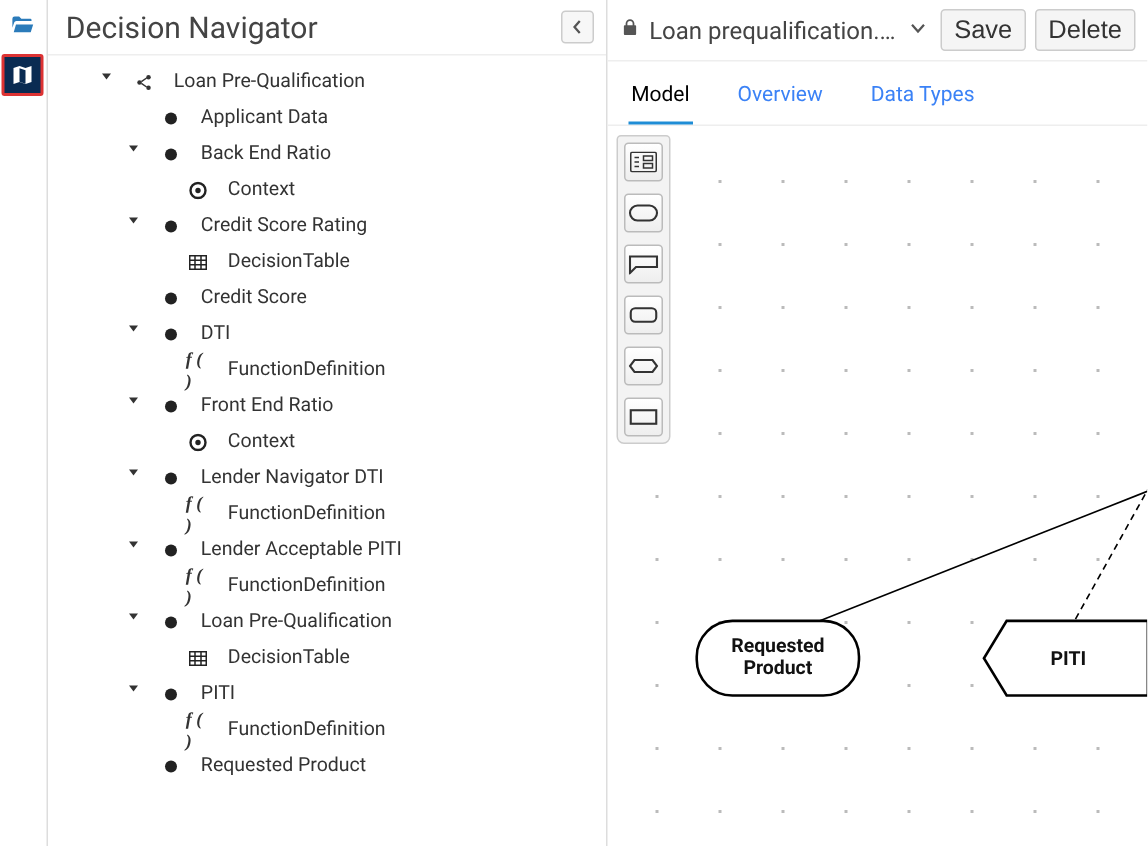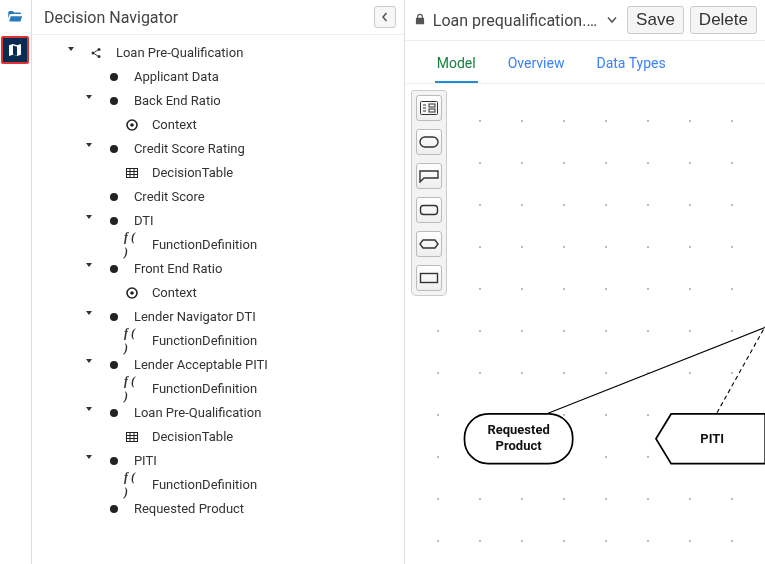--- a/index.html
+++ b/index.html
@@ -3,36 +3,36 @@
 <meta charset="utf-8">
 <style>
   * { box-sizing: border-box; }
   html, body { margin: 0; padding: 0; font-family: -apple-system, "Segoe UI", Roboto, sans-serif; font-size: 13px; color: #333; background: #fff; }
   .app { display: flex; width: 765px; height: 564px; overflow: hidden; position: relative; }
   .iconrail { width: 34px; background: #fff; border-right: 1px solid #ddd; display: flex; flex-direction: column; align-items: center; padding-top: 6px; gap: 8px; }
   .iconrail .rail-icon { width: 22px; height: 22px; display: flex; align-items: center; justify-content: center; color: #2b7bba; }
   .iconrail .rail-icon.selected { background: #0a2b52; color: #fff; border: 2px solid #d33; border-radius: 2px; width: 28px; height: 28px; }
   .sidebar { width: 398px; border-right: 1px solid #ddd; display: flex; flex-direction: column; }
   .sidebar-header { display: flex; align-items: center; justify-content: space-between; padding: 6px 8px 6px 12px; border-bottom: 1px solid #eee; }
-  .sidebar-title { font-size: 16px; color: #444; }
+  .sidebar-title { font-size: 20px; color: #444; }
   .collapse-btn { width: 22px; height: 22px; border: 1px solid #ccc; border-radius: 3px; background: #f7f7f7; display: flex; align-items: center; justify-content: center; cursor: pointer; }
   .tree { flex: 1; overflow: auto; padding: 10px 0 10px 10px; }
   .tree-row { display: flex; height: 24px; gap: 12px; padding-left: var(--pad, 0px); cursor: default; }
   .tree-row .caret { width: 10px; color: #555; display: flex; justify-content: center; font-size: 10px; }
   .tree-row .node-icon { width: 16px; height: 16px; display: flex; align-items: center; justify-content: center; color: #333; }
   .tree-row .node-label { color: #333; }
   .editor { flex: 1; display: flex; flex-direction: column; position: relative; }
   .editor-topbar { display: flex; align-items: center; gap: 6px; padding: 6px 8px; border-bottom: 1px solid #eee; }
   .lock-icon { color: #555; }
   .file-title { font-size: 16px; color: #444; max-width: 190px; white-space: nowrap; overflow: hidden; text-overflow: ellipsis; }
   .caret-down { color: #555; font-size: 10px; padding: 0 4px; cursor: pointer; }
   .tb-btn { border: 1px solid #ccc; background: #f5f5f5; border-radius: 3px; padding: 3px 8px; font-size: 17px; cursor: pointer; color: #333; }
   .tabs { display: flex; gap: 28px; padding: 8px 14px 0 14px; border-bottom: 1px solid #eee; }
   .tab { padding: 6px 2px 10px 2px; font-size: 14px; color: #3b82f6; cursor: pointer; border-bottom: 2px solid transparent; }
-  .tab.active { color: #15803d; border-bottom-color: #1f8dd6; margin-left: 16px; }
+  .tab.active { color: #000000; border-bottom-color: #1f8dd6; }
   .canvas-wrap { flex: 1; position: relative; overflow: hidden; }
   .dotgrid { position: absolute; inset: 0; background-image: radial-gradient(#bbb 1px, transparent 1px); background-size: 42px 42px; background-position: 12px 16px; }
   .palette { position: absolute; left: 6px; top: 6px; width: 36px; background: #f3f3f3; border: 1px solid #ccc; border-radius: 3px 3px 5px 5px; padding: 4px 0; display: flex; flex-direction: column; align-items: center; gap: 8px; }
   .pal-item { width: 26px; height: 26px; border: 1px solid #bbb; border-radius: 3px; background: linear-gradient(#fff,#eee); display: flex; align-items: center; justify-content: center; cursor: pointer; }
   .pal-item svg, .pal-item .ps { pointer-events: none; }
   .canvas-svg { position: absolute; inset: 0; }
   .node-ov text { font-weight: 700; font-size: 12px; fill: #111; text-anchor: middle; }
   .fx { font-family: Georgia, 'Times New Roman', serif; font-style: italic; font-weight: bold; }
 </style>
 </head>

